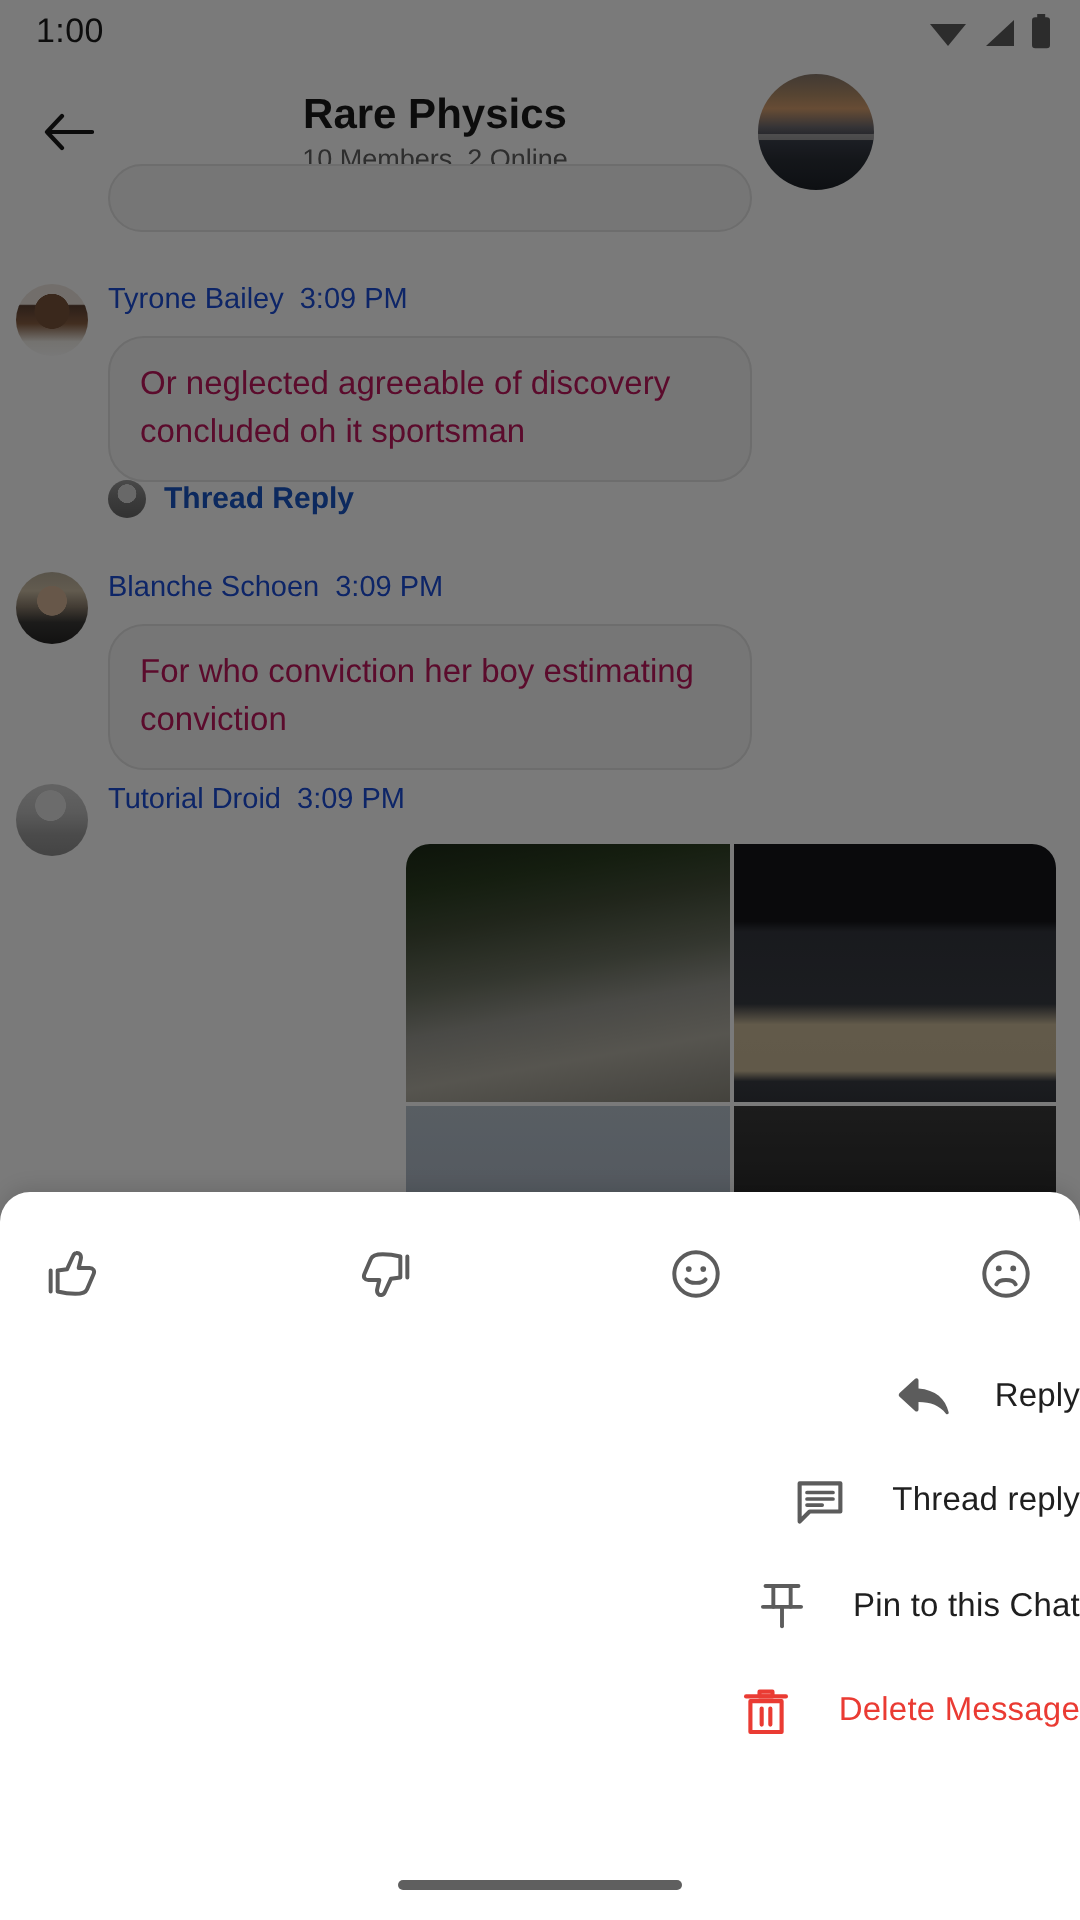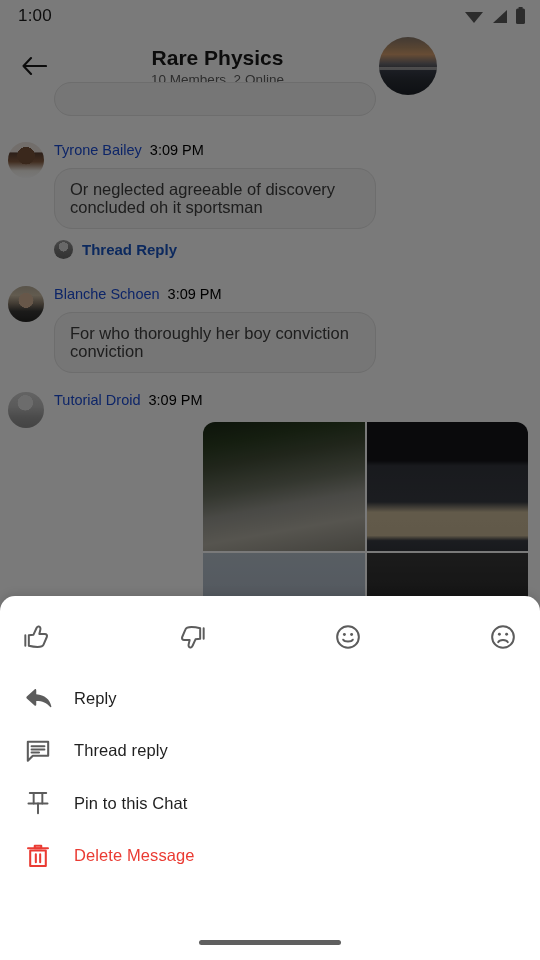--- a/index.html
+++ b/index.html
@@ -61,26 +61,26 @@
       linear-gradient(#b9ae9b 0%,#cdbfa6 26%,#8d7f6e 48%,#3b3a38 70%,#262524 100%); }
   .av-droid { background:
       radial-gradient(circle at 48% 30%, #e2e2e2 0 24%, transparent 25%),
       linear-gradient(#cfcfcf 0%,#bdbdbd 40%,#9d9d9d 70%,#8e8e8e 100%); }
   .av-thread { background:
       radial-gradient(circle at 50% 36%, #d9d9d9 0 30%, transparent 31%),
       linear-gradient(#9a9a9a 0%,#7c7c7c 50%,#6a6a6a 100%); }
 
   .meta { position:absolute; left:54px; top:0; font-size:14.5px; color:#5a5a5a; white-space:nowrap; }
   .meta .name { color:#1d4ed8; }
-  .meta .time { color:#000000; margin-left:8px; }
+  .meta .time { color:#1d4ed8; margin-left:8px; }
 
   .bubble {
     position:absolute; left:54px;
     background:#f6f6f6; border:1px solid #e3e3e3; border-radius:18px;
-    padding:11px 15px 12px 15px; font-size:16.5px; line-height:18px; color:#404040;
+    padding:11px 15px 12px 15px; font-size:16.5px; line-height:24px; color:#be185d;
   }
 
   .thread-link { position:absolute; left:54px; display:flex; align-items:center; gap:9px; }
   .thread-av { width:19px; height:19px; border-radius:50%; flex:0 0 auto; }
   .thread-text { font-size:15px; color:#1a56c4; font-weight:600; }
 
   
   #img-grid {
     position:absolute; left:203px; width:325px;
     border-radius:12px; overflow:hidden;
@@ -107,21 +107,21 @@
   #sheet {
     position:absolute; left:0; top:596px; width:540px; height:364px;
     background:#ffffff; border-radius:15px 15px 0 0; z-index:20;
     box-shadow:0 -2px 10px rgba(0,0,0,.12);
   }
 
   #reactions { position:relative; height:76px; }
   .reaction { position:absolute; top:20px; width:42px; height:42px; display:flex; align-items:center; justify-content:center; }
 
   #menu { position:absolute; top:76px; left:0; width:540px; }
-  .menu-item { position:relative; height:52.5px; display:flex; align-items:center; padding-left:20px; }
+  .menu-item { position:relative; height:52.5px; display:flex; align-items:center; padding-left:20px;justify-content:flex-end; }
   .mi-icon { width:36px; height:36px; display:flex; align-items:center; justify-content:center; flex:0 0 auto; }
   .mi-label { margin-left:18px; font-size:16.5px; color:#1f1f1f; letter-spacing:.1px; }
   .menu-item.danger .mi-label { color:#ea3b33; }
 
   #home-indicator {
     position:absolute; left:50%; transform:translateX(-50%); bottom:15px;
     width:142px; height:5px; border-radius:3px; background:#5f5f5f;
   }
 </style>
 </head>
@@ -174,21 +174,21 @@
           <div class="thread-av av-thread"></div>
           <span class="thread-text">Thread Reply</span>
         </div>
       </div>
 
       <div class="msg-row" style="top:186px;">
         <div class="avatar av-blanche"></div>
         <div class="meta">
           <span class="name">Blanche Schoen</span><span class="time">3:09 PM</span>
         </div>
-        <div class="bubble" style="top:26px; width:322px;">For who thoroughly her boy conviction conviction</div>
+        <div class="bubble" style="top:26px; width:322px;">For who conviction her boy estimating conviction</div>
       </div>
 
       <div class="msg-row" style="top:292px;">
         <div class="avatar av-droid"></div>
         <div class="meta">
           <span class="name">Tutorial Droid</span><span class="time">3:09 PM</span>
         </div>
         <div id="img-grid" style="top:30px; height:260px;">
           <div class="gcell g-waterfall"></div>
           <div class="gcell g-desk"></div>

